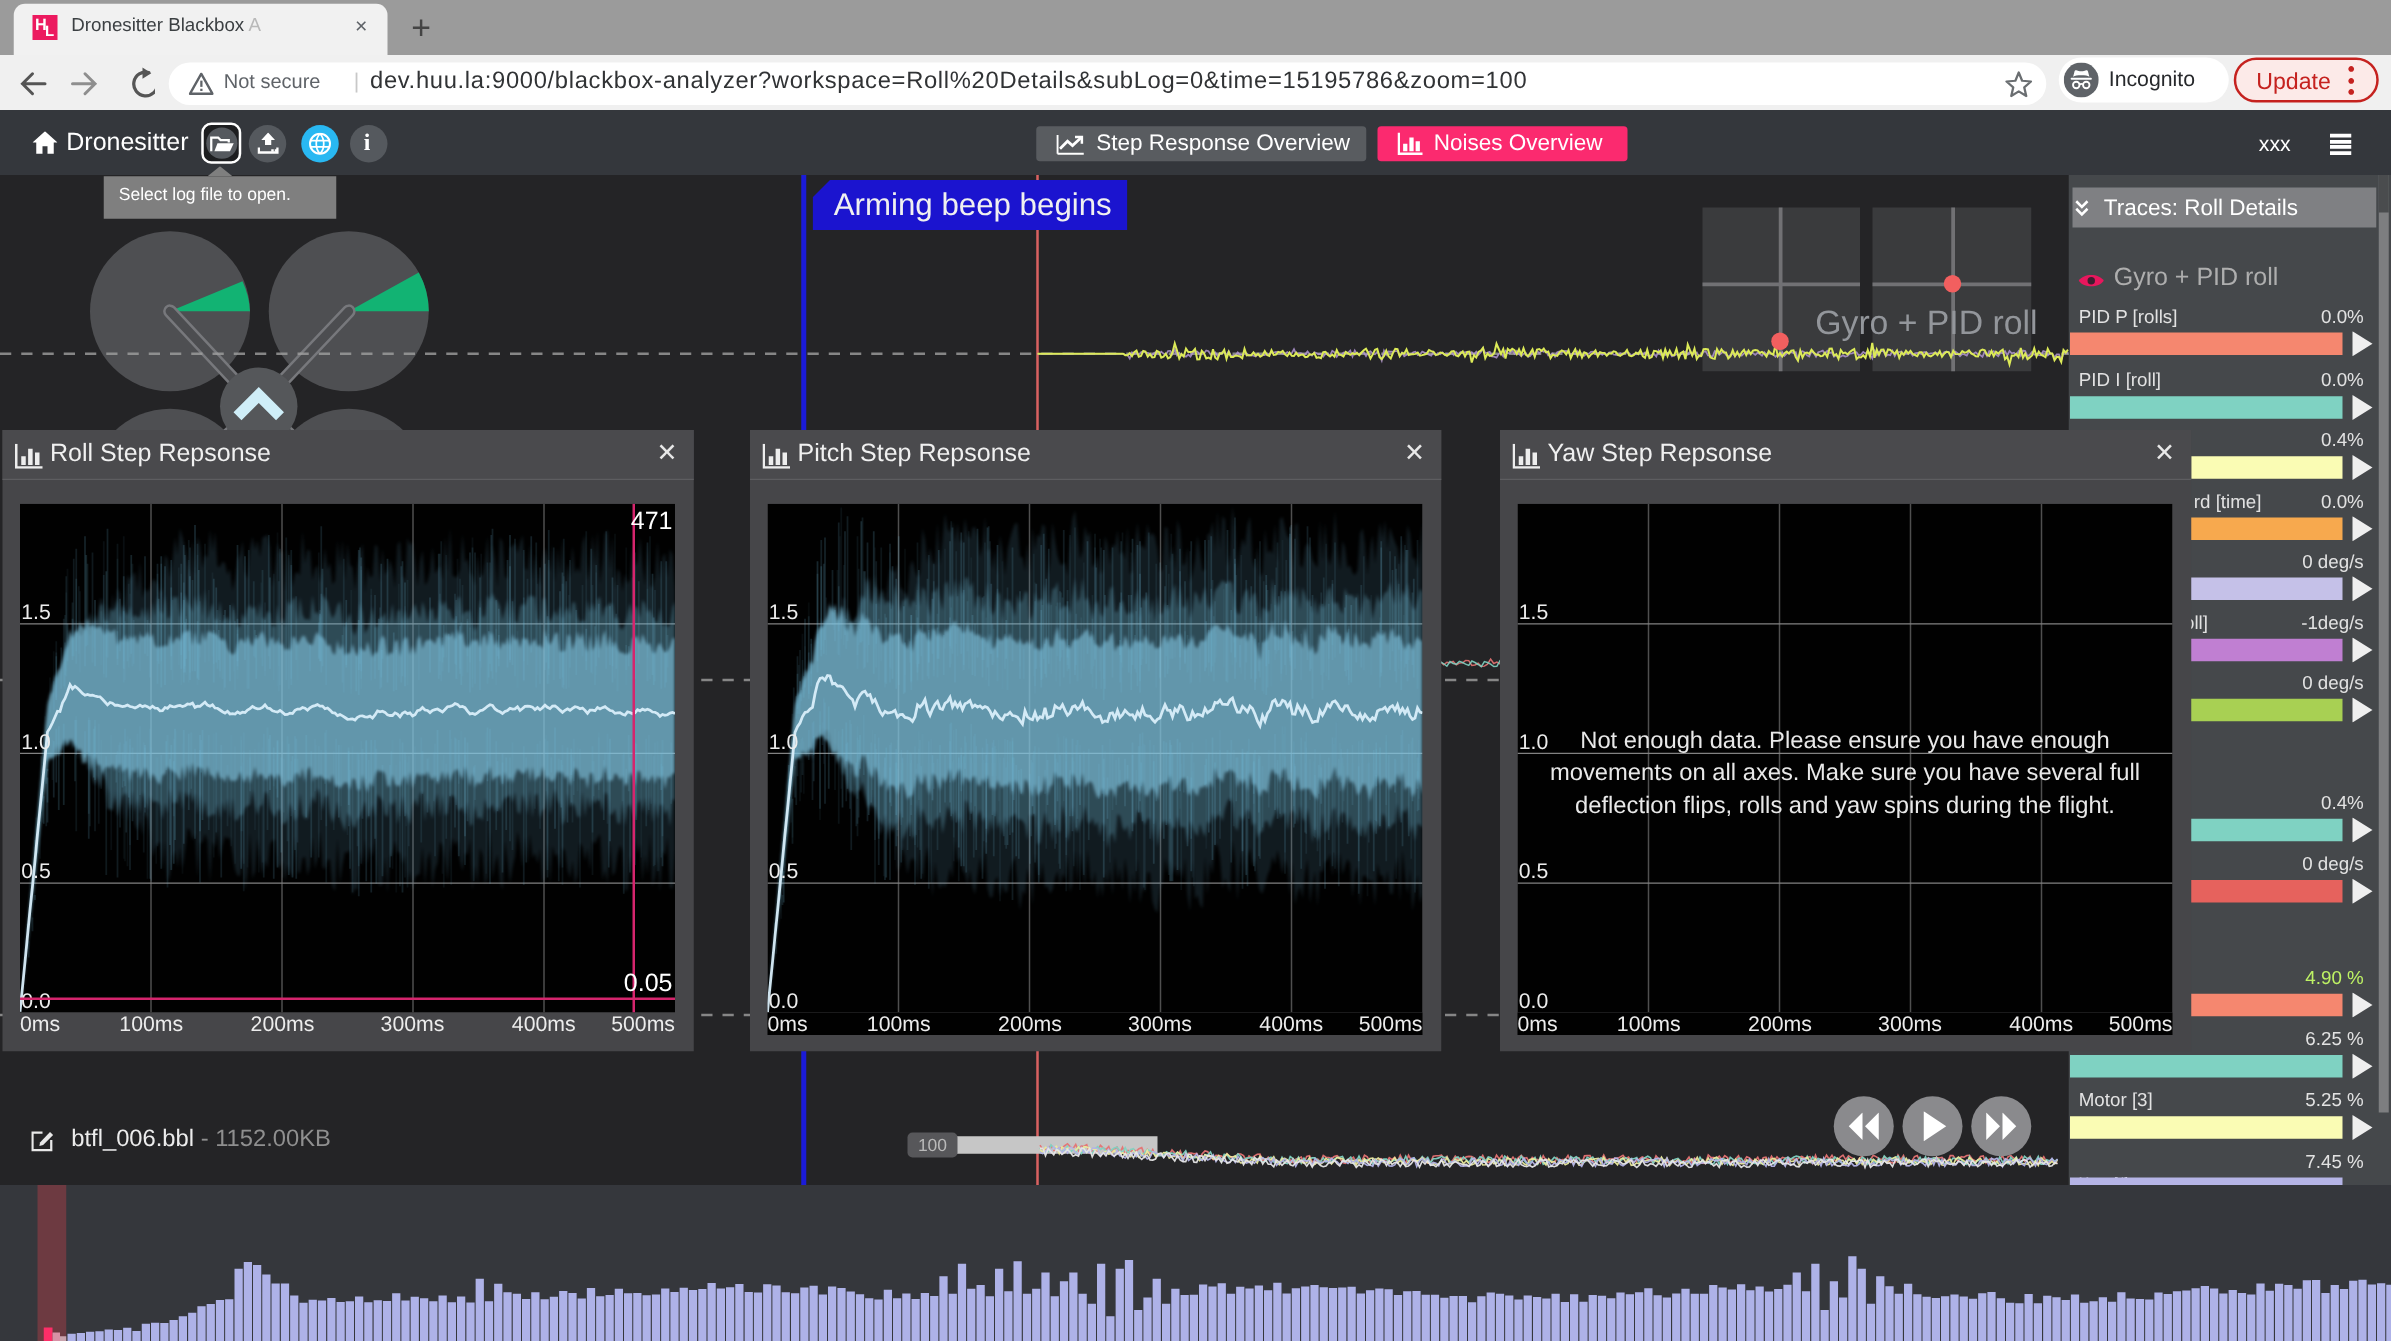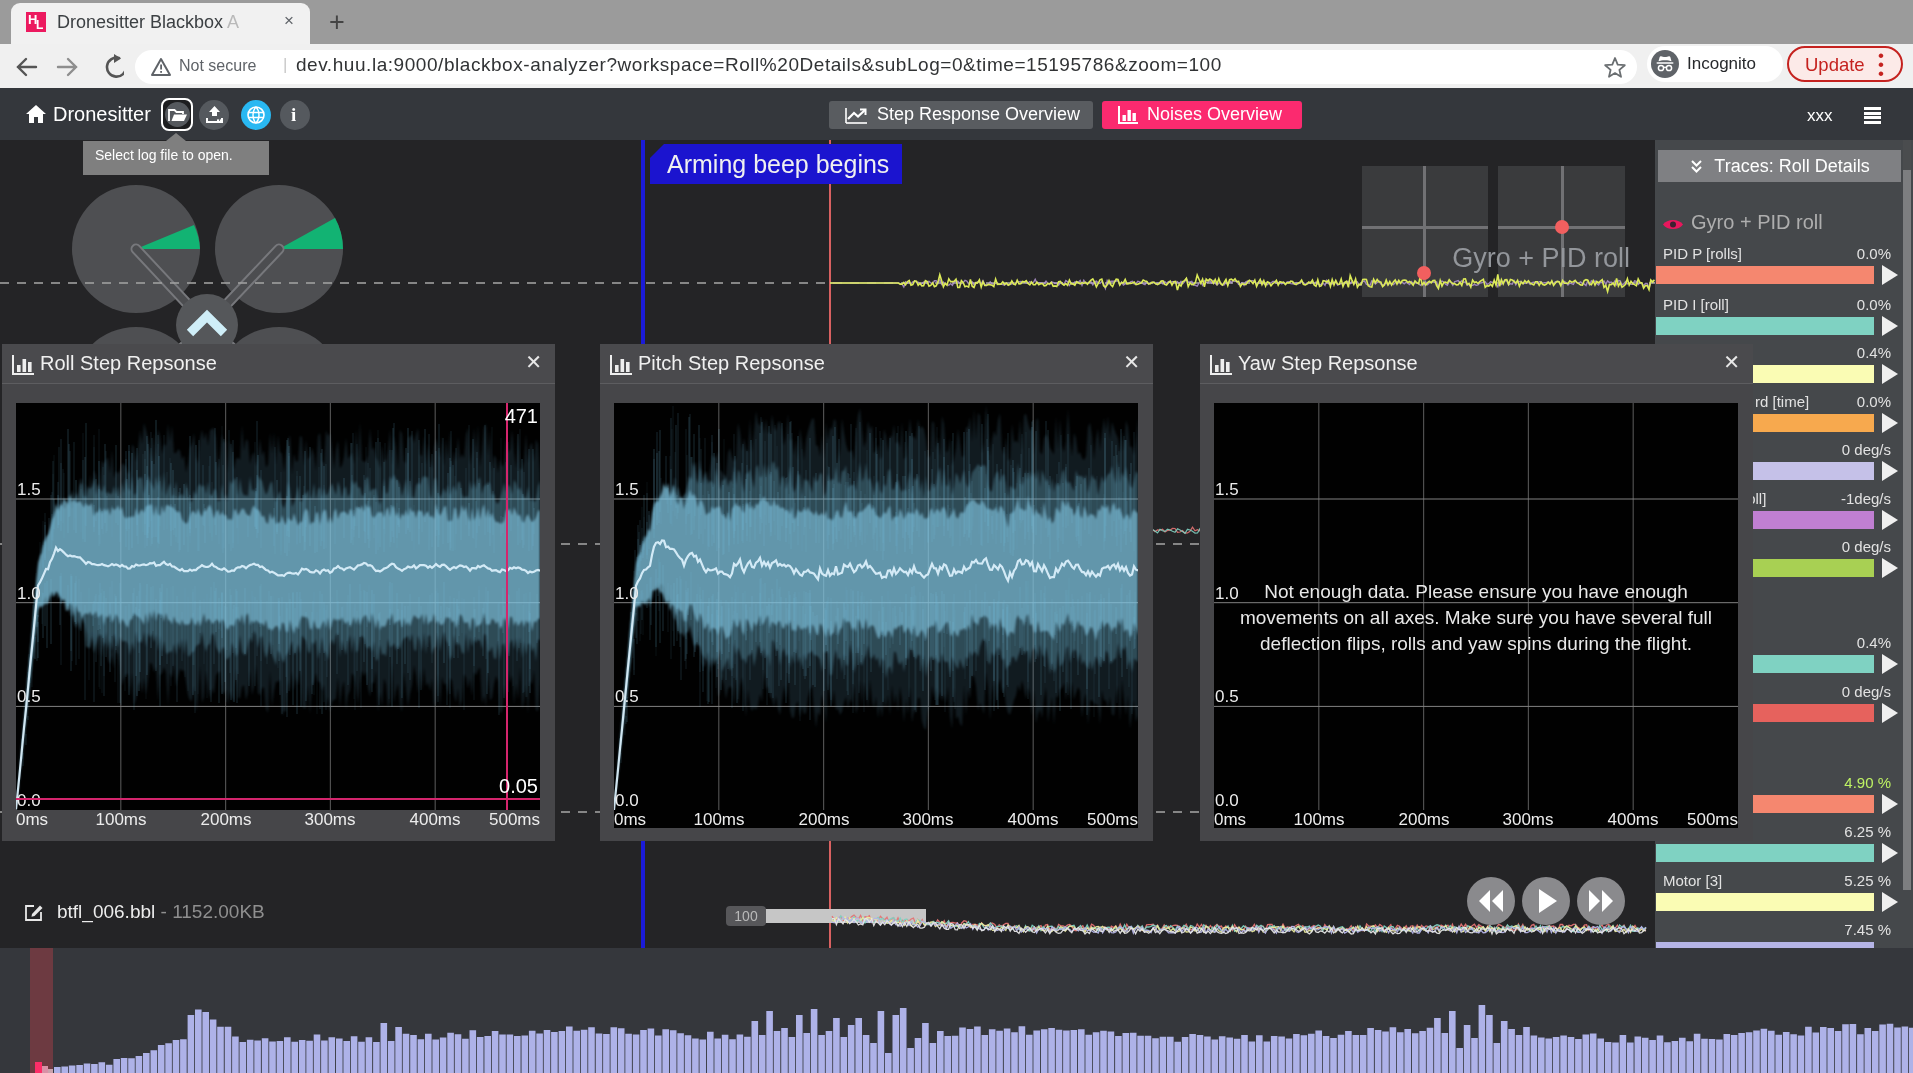--- a/index.html
+++ b/index.html
@@ -5,21 +5,21 @@
 body{font-family:"Liberation Sans",sans-serif;width:1913px;height:1073px;overflow:hidden;position:relative;background:#242426}
 .abs{position:absolute}
 </style></head><body>
 
 <div class="abs" style="left:0;top:0;width:1913px;height:44px;background:#9b9b9b"></div>
 <div class="abs" style="left:11px;top:3px;width:299px;height:41px;background:#f1f1f1;border-radius:9px 9px 0 0"></div>
 <div class="abs" style="left:26px;top:12px;width:20px;height:20px;background:#ec1a5f;color:#fff">
   <span class="abs" style="left:2px;top:0px;font-size:13px;font-weight:bold">H</span>
   <span class="abs" style="left:10px;top:6px;font-size:12px;font-weight:bold">L</span>
 </div>
-<div class="abs" style="left:57px;top:12px;font-size:18px;color:#3c4043;white-space:nowrap">Dronesitter Blackbox <span style="color:#b9b9b9">A</span></div>
+<div class="abs" style="left:57px;top:12px;font-size:15px;color:#3c4043;white-space:nowrap">Dronesitter Blackbox <span style="color:#b9b9b9">A</span></div>
 <div class="abs" style="left:284px;top:11px;font-size:17px;color:#5f6368">×</div>
 <div class="abs" style="left:329px;top:7px;font-size:27px;font-weight:300;color:#444">+</div>
 
 <div class="abs" style="left:0;top:44px;width:1913px;height:44px;background:#f0f0f0"></div>
 <svg class="abs" style="left:14px;top:53px" width="110" height="28">
  <g stroke="#555" stroke-width="2.4" fill="none" stroke-linecap="round">
   <path d="M22 14 H4 M12 6 L4 14 L12 22"></path>
   <g stroke="#8e8e8e">
         <path d="M44 14 H62 M54 6 L62 14 L54 22"></path>
       </g>
@@ -1437,21 +1437,21 @@
         <span style="position:absolute;left:75px;top:0;width:60px;text-align:center">100ms</span>
         <span style="position:absolute;left:180px;top:0;width:60px;text-align:center">200ms</span>
         <span style="position:absolute;left:284px;top:0;width:60px;text-align:center">300ms</span>
         <span style="position:absolute;left:389px;top:0;width:60px;text-align:center">400ms</span>
         <span style="position:absolute;right:0px;top:0">500ms</span>
       </div>
     </div>
   </div>
 <div class="abs" style="left:1655px;top:140px;width:258px;height:808px;background:#45484b;z-index:5"></div>
 <div class="abs" style="left:1655px;top:140px;width:258px;height:808px;z-index:6">
-    <div style="position:absolute;left:3px;top:10px;width:243px;height:32px;background:#7f8083;color:#fff;font-size:18px;text-align:center;line-height:32px"><svg width="15" height="15" style="vertical-align:-2px">
+    <div style="position:absolute;left:3px;top:10px;width:243px;height:32px;background:#7f8083;color:#fff;font-size:18px;line-height:32px"><svg width="15" height="15" style="vertical-align:-2px">
         <g fill="none" stroke="#fff" stroke-width="2">
           <path d="M3 2 L7.5 6.5 L12 2"></path>
           <path d="M3 8 L7.5 12.5 L12 8"></path>
         </g>
       </svg> &nbsp;Traces: Roll Details</div>
     <svg style="position:absolute;left:7px;top:77px" width="22" height="15">
  <path d="M1 7.5 C5 1.5 17 1.5 21 7.5 C17 13.5 5 13.5 1 7.5 Z" fill="#e8175d"></path>
  <circle cx="11" cy="7.5" r="3" fill="#3c2030"></circle>
     </svg>
     <div style="position:absolute;left:36px;top:71px;font-size:20px;color:#aeaeae">Gyro + PID roll</div>

